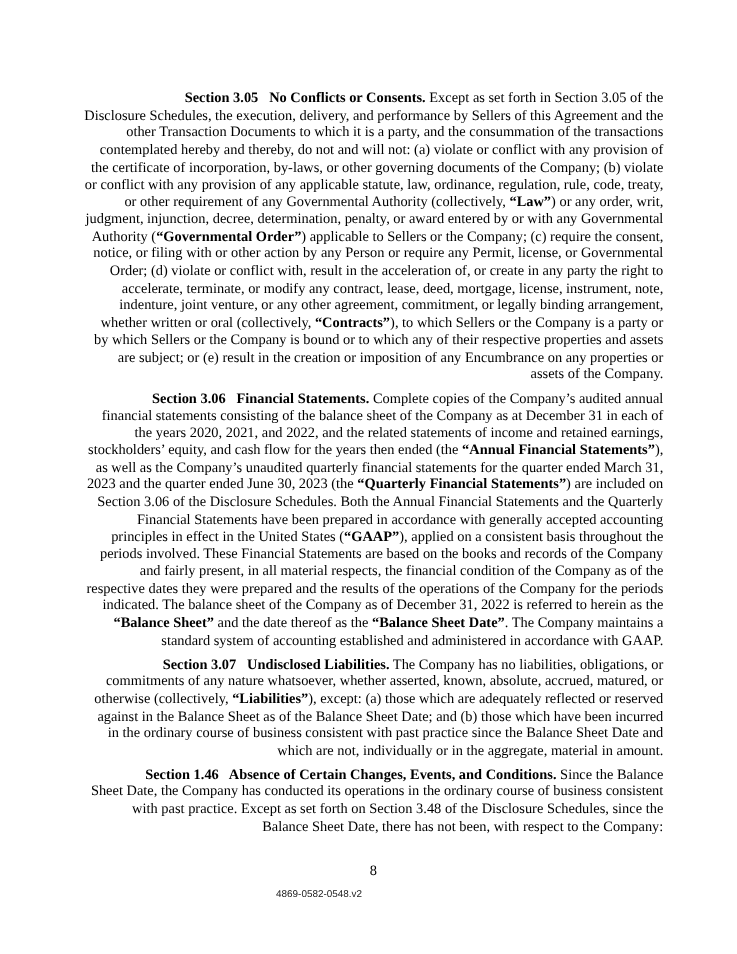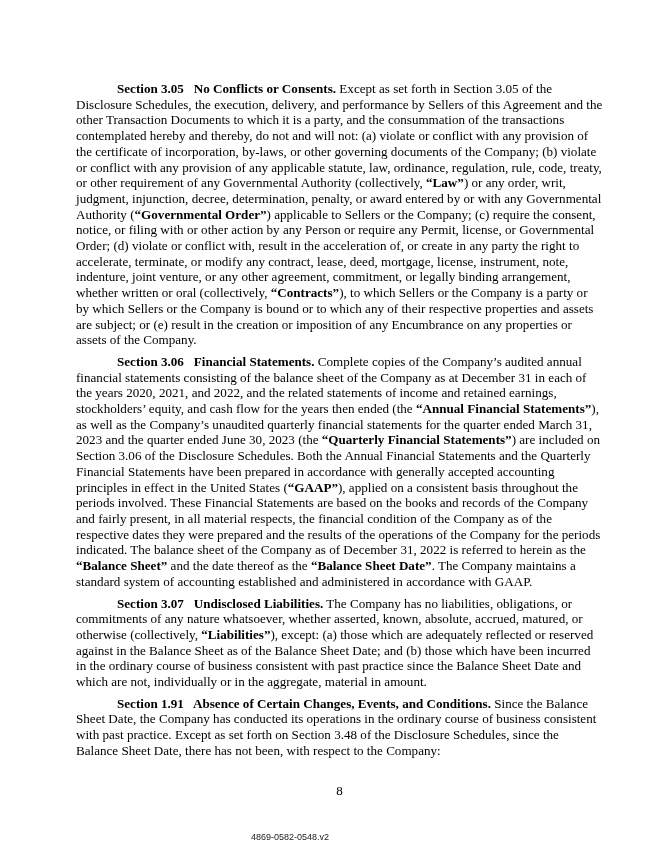--- a/index.html
+++ b/index.html
@@ -22,48 +22,49 @@
     top: 81px;
     width: 527px;
     font-size: 13.1px;
     line-height: 15.7px;
     text-align: left;
   }
   .content p {
     margin: 0 0 6px 0;
     text-indent: 41px;
     white-space: pre-wrap;
+    text-align: right;
   }
   .b {
     font-weight: bold;
   }
   .page-number {
     position: absolute;
     top: 783px;
     left: 76px;
     width: 527px;
     text-align: center;
     font-size: 13.1px;
     line-height: 15.7px;
   }
   .doc-id {
     position: absolute;
-    top: 832px;
+    top: 807px;
     left: 251px;
     font-family: "Liberation Sans", "DejaVu Sans", sans-serif;
     font-size: 9px;
     line-height: 11px;
     color: #1a1a1a;
   }
 </style>
 </head>
 <body>
 
 <div class="page">
   <div class="content" id="doc-body">
       <p><span class="b">Section 3.05   No Conflicts or Consents.</span><span> Except as set forth in Section 3.05 of the Disclosure Schedules, the execution, delivery, and performance by Sellers of this Agreement and the other Transaction Documents to which it is a party, and the consummation of the transactions contemplated hereby and thereby, do not and will not: (a) violate or conflict with any provision of the certificate of incorporation, by-laws, or other governing documents of the Company; (b) violate or conflict with any provision of any applicable statute, law, ordinance, regulation, rule, code, treaty, or other requirement of any Governmental Authority (collectively, </span><span class="b">“Law”</span><span>) or any order, writ, judgment, injunction, decree, determination, penalty, or award entered by or with any Governmental Authority (</span><span class="b">“Governmental Order”</span><span>) applicable to Sellers or the Company; (c) require the consent, notice, or filing with or other action by any Person or require any Permit, license, or Governmental Order; (d) violate or conflict with, result in the acceleration of, or create in any party the right to accelerate, terminate, or modify any contract, lease, deed, mortgage, license, instrument, note, indenture, joint venture, or any other agreement, commitment, or legally binding arrangement, whether written or oral (collectively, </span><span class="b">“Contracts”</span><span>), to which Sellers or the Company is a party or by which Sellers or the Company is bound or to which any of their respective properties and assets are subject; or (e) result in the creation or imposition of any Encumbrance on any properties or assets of the Company.</span></p>
       <p><span class="b">Section 3.06   Financial Statements.</span><span> Complete copies of the Company’s audited annual financial statements consisting of the balance sheet of the Company as at December 31 in each of the years 2020, 2021, and 2022, and the related statements of income and retained earnings, stockholders’ equity, and cash flow for the years then ended (the </span><span class="b">“Annual Financial Statements”</span><span>), as well as the Company’s unaudited quarterly financial statements for the quarter ended March 31, 2023 and the quarter ended June 30, 2023 (the </span><span class="b">“Quarterly Financial Statements”</span><span>) are included on Section 3.06 of the Disclosure Schedules. Both the Annual Financial Statements and the Quarterly Financial Statements have been prepared in accordance with generally accepted accounting principles in effect in the United States (</span><span class="b">“GAAP”</span><span>), applied on a consistent basis throughout the periods involved. These Financial Statements are based on the books and records of the Company and fairly present, in all material respects, the financial condition of the Company as of the respective dates they were prepared and the results of the operations of the Company for the periods indicated. The balance sheet of the Company as of December 31, 2022 is referred to herein as the </span><span class="b">“Balance Sheet”</span><span> and the date thereof as the </span><span class="b">“Balance Sheet Date”</span><span>. The Company maintains a standard system of accounting established and administered in accordance with GAAP.</span></p>
       <p><span class="b">Section 3.07   Undisclosed Liabilities.</span><span> The Company has no liabilities, obligations, or commitments of any nature whatsoever, whether asserted, known, absolute, accrued, matured, or otherwise (collectively, </span><span class="b">“Liabilities”</span><span>), except: (a) those which are adequately reflected or reserved against in the Balance Sheet as of the Balance Sheet Date; and (b) those which have been incurred in the ordinary course of business consistent with past practice since the Balance Sheet Date and which are not, individually or in the aggregate, material in amount.</span></p>
-      <p><span class="b">Section 1.91   Absence of Certain Changes, Events, and Conditions.</span><span> Since the Balance Sheet Date, the Company has conducted its operations in the ordinary course of business consistent with past practice. Except as set forth on Section 3.48 of the Disclosure Schedules, since the Balance Sheet Date, there has not been, with respect to the Company:</span></p>
+      <p><span class="b">Section 1.46   Absence of Certain Changes, Events, and Conditions.</span><span> Since the Balance Sheet Date, the Company has conducted its operations in the ordinary course of business consistent with past practice. Except as set forth on Section 3.48 of the Disclosure Schedules, since the Balance Sheet Date, there has not been, with respect to the Company:</span></p>
     </div>
   <div class="page-number">8</div>
   <div class="doc-id">4869-0582-0548.v2</div>
 </div>
 
 </body></html>

